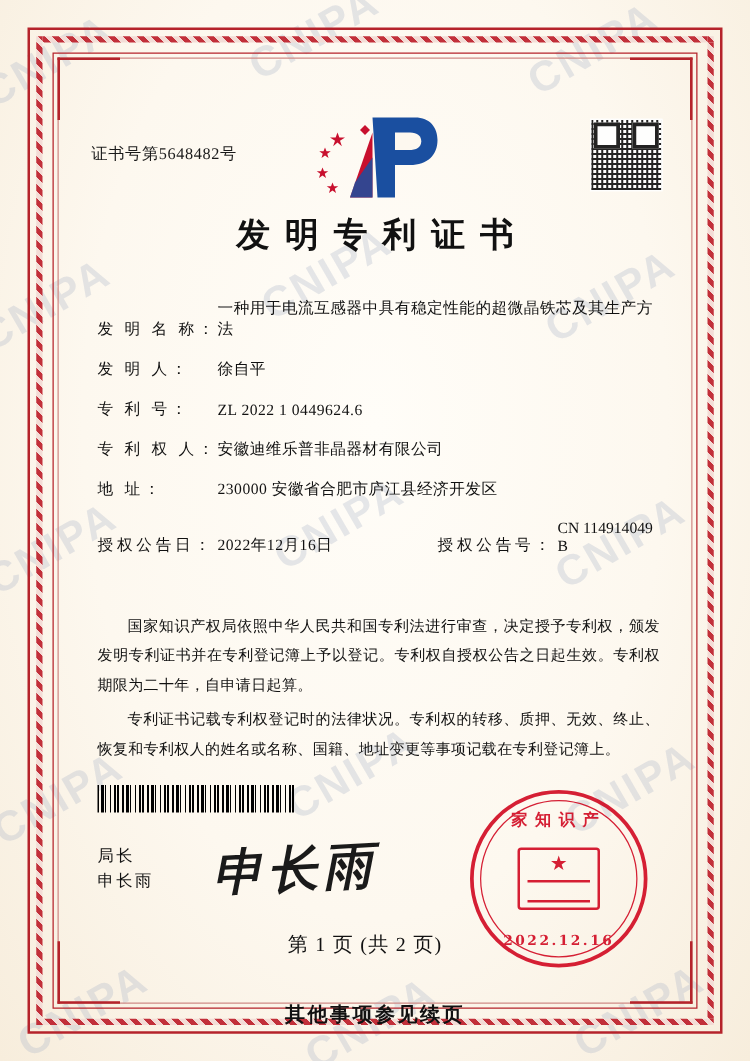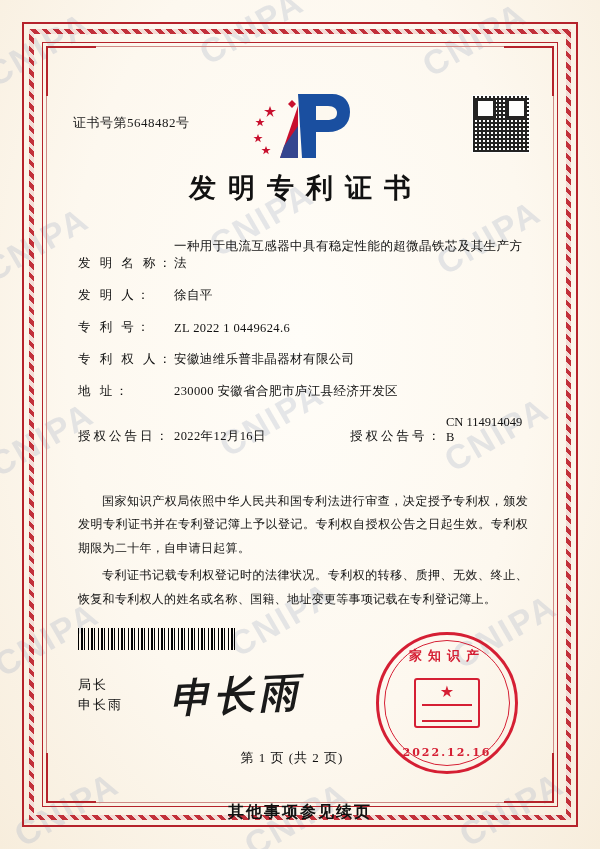--- a/index.html
+++ b/index.html
@@ -283,21 +283,21 @@
     font-family: "DejaVu Serif", serif;
   }
   .seal-top-text { top: 12px; }
   .seal-bottom-text { bottom: 12px; font-size: 11px; letter-spacing: 2px; }
 
   .page-number {
     position: absolute;
     left: 0; right: 16px;
     bottom: 22px;
     text-align: center;
-    font-size: 13px;
+    font-size: 16px;
     color: #111;
     letter-spacing: 1px;
     margin-top: 42px;
   }
 
   .footer-note {
     position: absolute;
     left: 0; right: 0;
     bottom: 26px;
     text-align: center;

